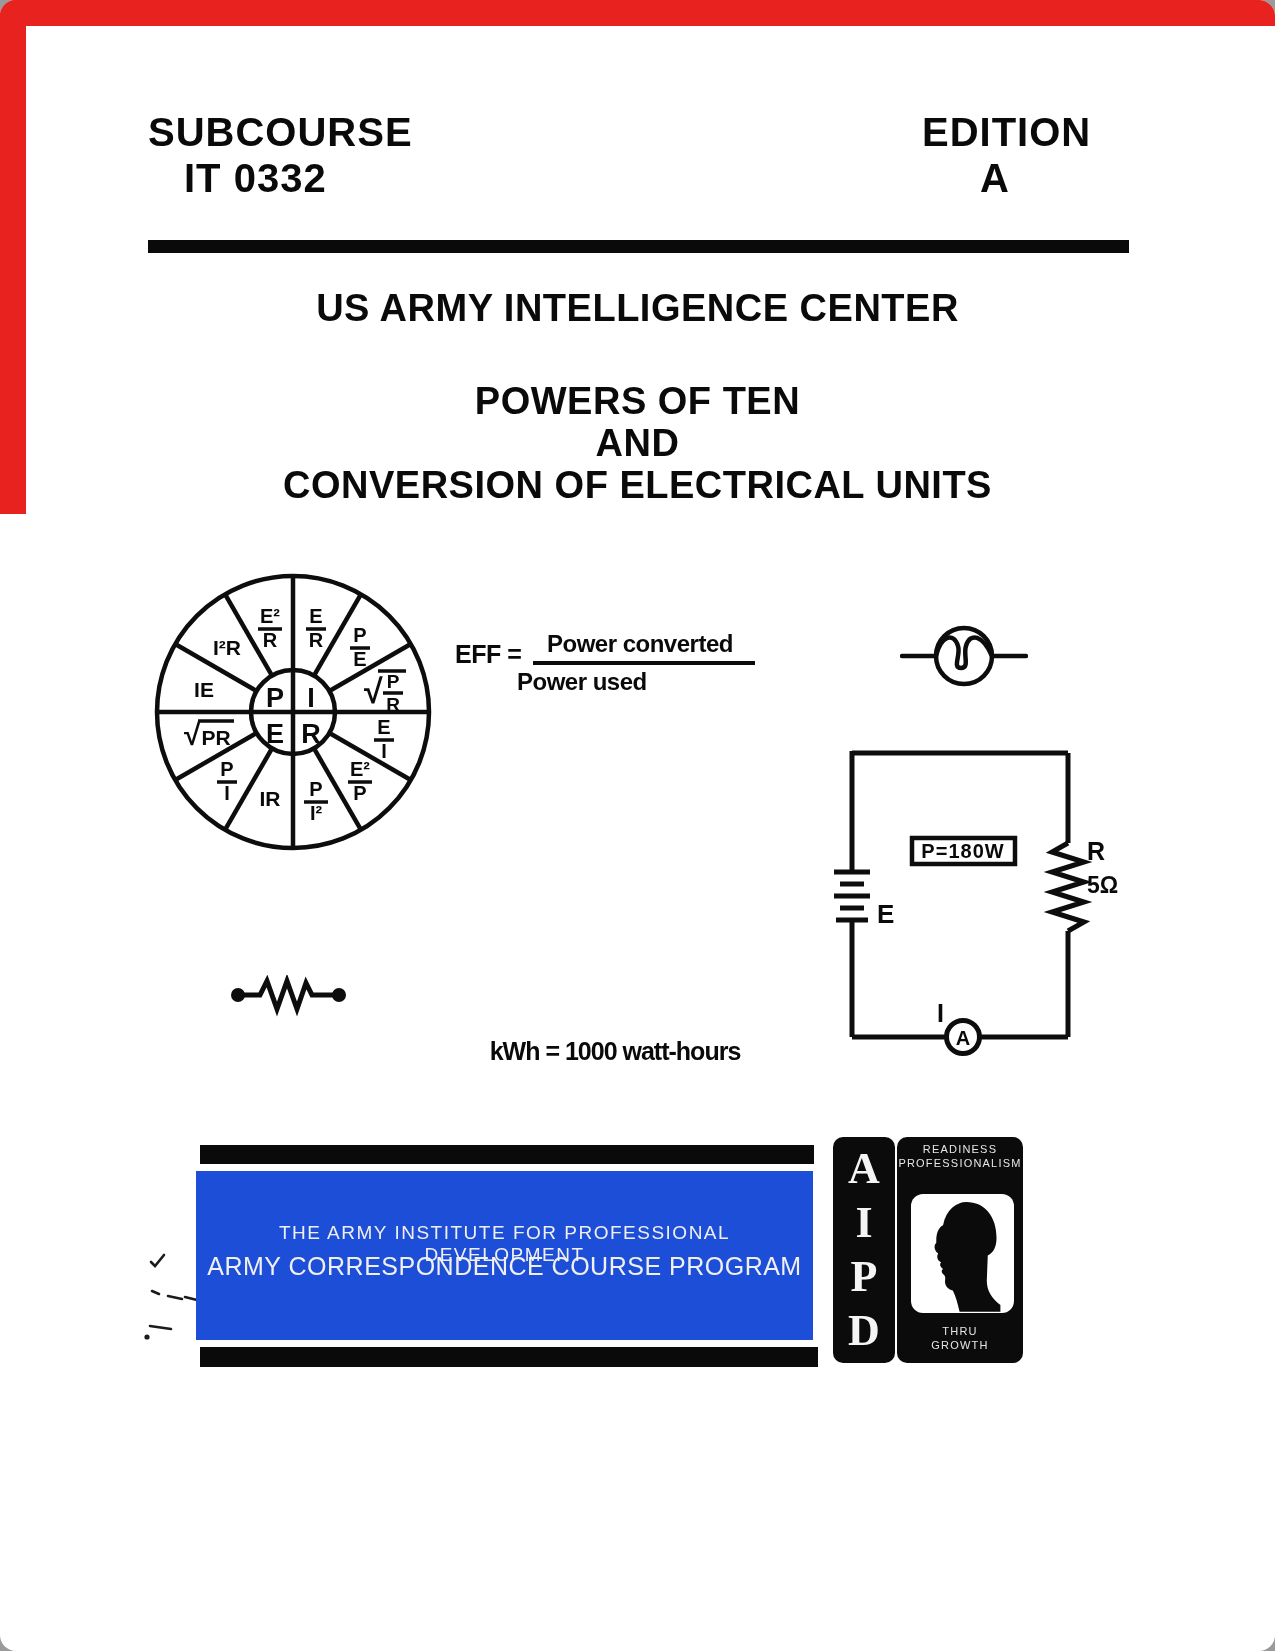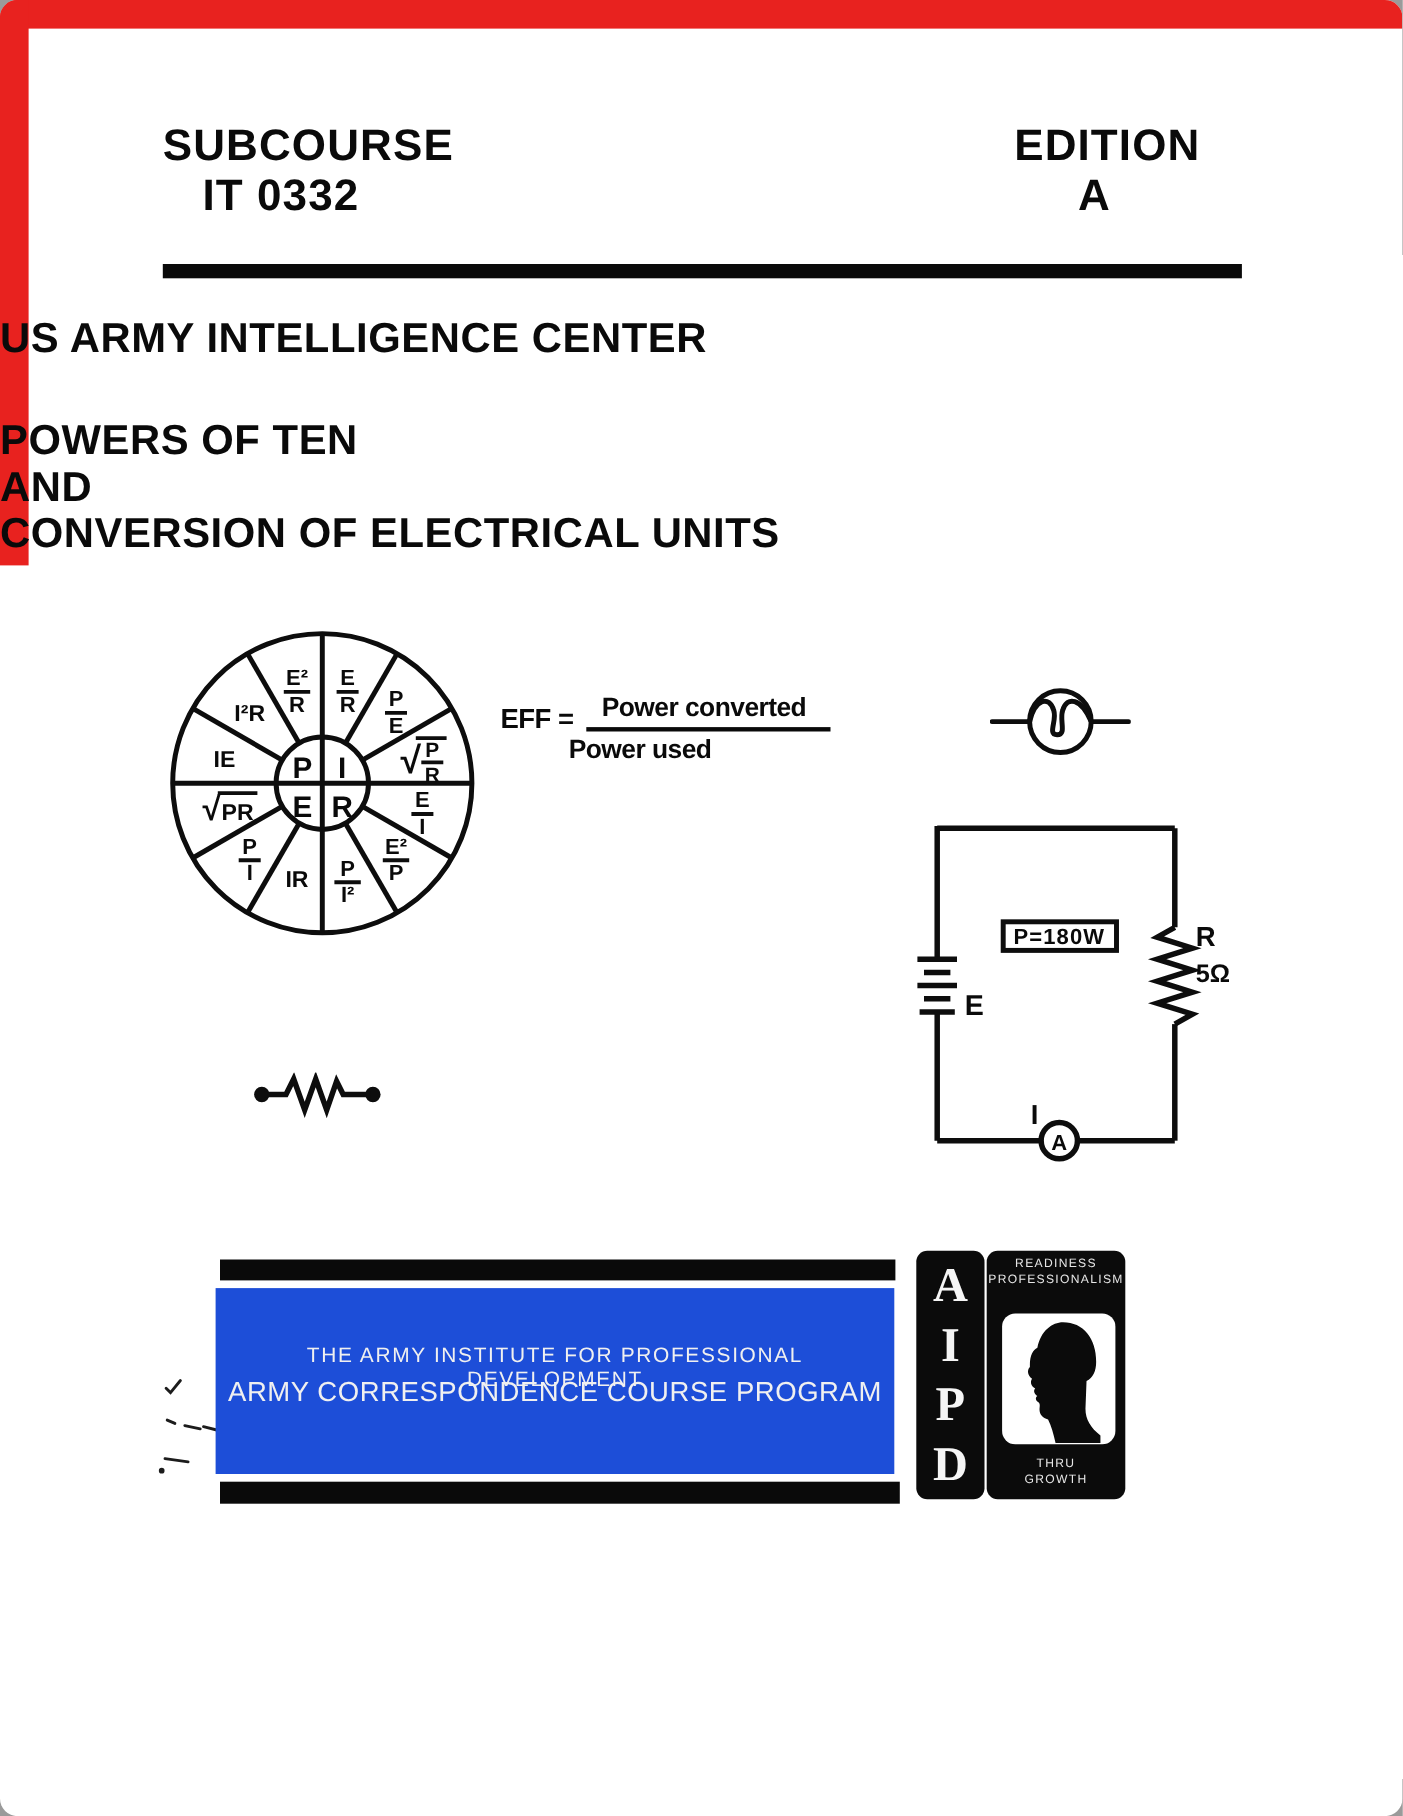--- a/index.html
+++ b/index.html
@@ -1,20 +1,20 @@
 <!DOCTYPE html>
 <html><head>
 <meta charset="utf-8">
 <style>
   html,body{margin:0;padding:0;background:#9a9a9a;}
   #page{position:relative;width:1275px;height:1651px;background:#ffffff;margin:0 auto;
         font-family:"Liberation Sans",sans-serif;color:#0a0a0a;overflow:hidden;border-radius:16px;}
   .abs{position:absolute;}
   .hdr{font-weight:bold;font-size:40px;letter-spacing:1px;line-height:1;}
-  .title{font-weight:bold;font-size:38px;letter-spacing:.5px;line-height:1;width:1275px;left:0;}
+  .title{font-weight:bold;font-size:38px;letter-spacing:.5px;line-height:1;text-align:center;width:1275px;left:0;}
   .blk{background:#0a0a0a;}
   .fig-text{font-weight:bold;letter-spacing:-.5px;}
   .banner-rect{background:#1d4ed8;}
   .banner-line{width:100%;text-align:center;color:#f0f0f0;position:absolute;left:0;}
   .aipd-tile{background:#0b0b0b;border-radius:10px;}
   .aipd-letters{display:flex;flex-direction:column;justify-content:space-evenly;align-items:center;
         height:100%;font-family:"Liberation Serif",serif;font-weight:bold;font-size:44px;color:#f5f5f5;line-height:1;}
   .aipd-small{color:#e6e6e6;font-size:11px;letter-spacing:1.2px;line-height:13px;text-align:center;width:100%;position:absolute;}
   svg text{font-family:"Liberation Sans",sans-serif;font-weight:bold;fill:#0a0a0a;}
   .scanred{background:#e8221f;}
@@ -145,20 +145,21 @@
     <text x="138" y="310" font-size="20" text-anchor="middle">A</text>
   </svg>
 
 
   <svg class="abs" style="left:228px;top:975px;" width="122" height="42" viewBox="0 0 122 42">
     <circle cx="10" cy="20" r="7" fill="#0d0d0d"></circle>
     <circle cx="111" cy="20" r="7" fill="#0d0d0d"></circle>
     <path d="M12,20 H32 L39,6 L49,34 L59,6 L69,34 L78,8 L84,20 H109" stroke="#0d0d0d" stroke-width="5" fill="none" stroke-linejoin="miter"></path>
   </svg>
 
+  <div class="abs fig-text" style="left:465px;top:1037px;width:300px;text-align:center;font-size:25px;letter-spacing:-1px;">kWh = 1000 watt-hours</div>
 
   <svg class="abs" style="left:140px;top:1240px;" width="70" height="110" viewBox="0 0 70 110">
     <g stroke="#1c1c1c" stroke-width="2.6" fill="none" stroke-linecap="round">
       <path d="M11,22 L15,26 L24,15"></path>
       <path d="M12,51 L19,54"></path>
       <path d="M28,56 L42,59"></path>
       <path d="M45,57 L57,60"></path>
       <path d="M10,86 L31,89"></path>
     </g>
     <circle cx="7" cy="97" r="2.6" fill="#1c1c1c"></circle>

